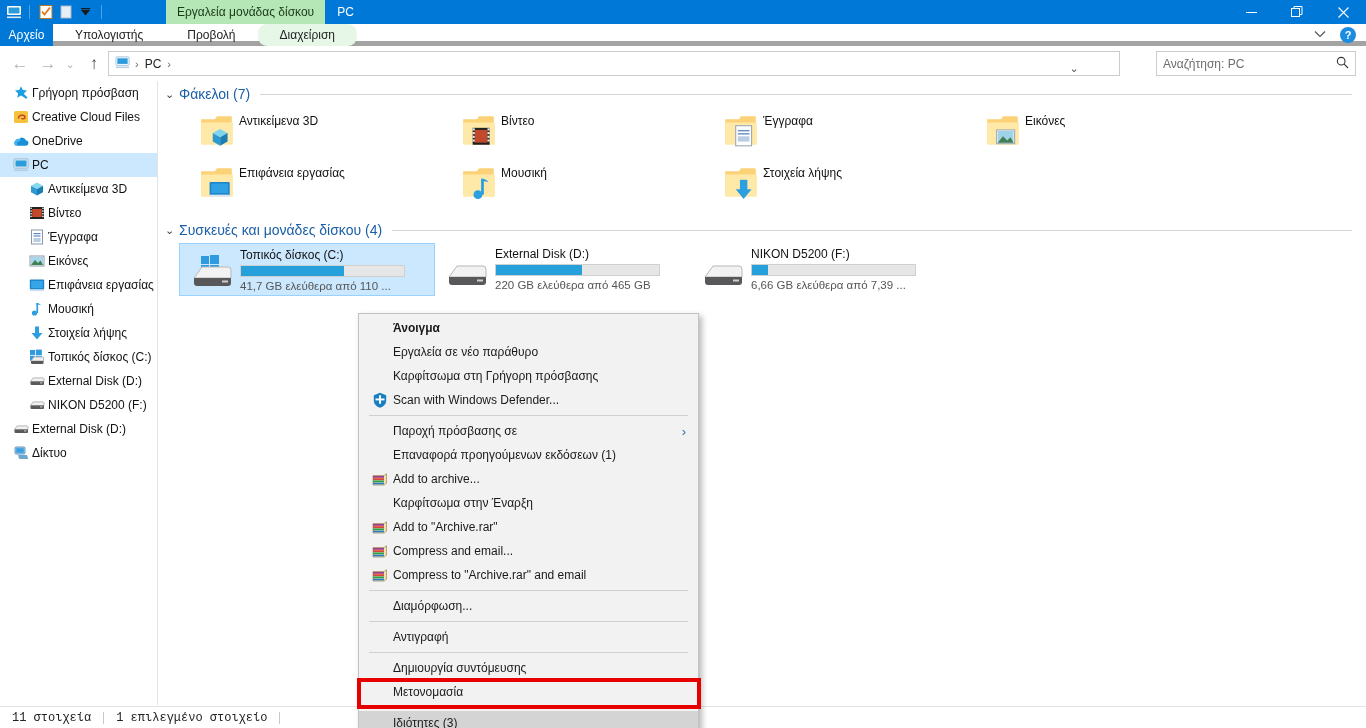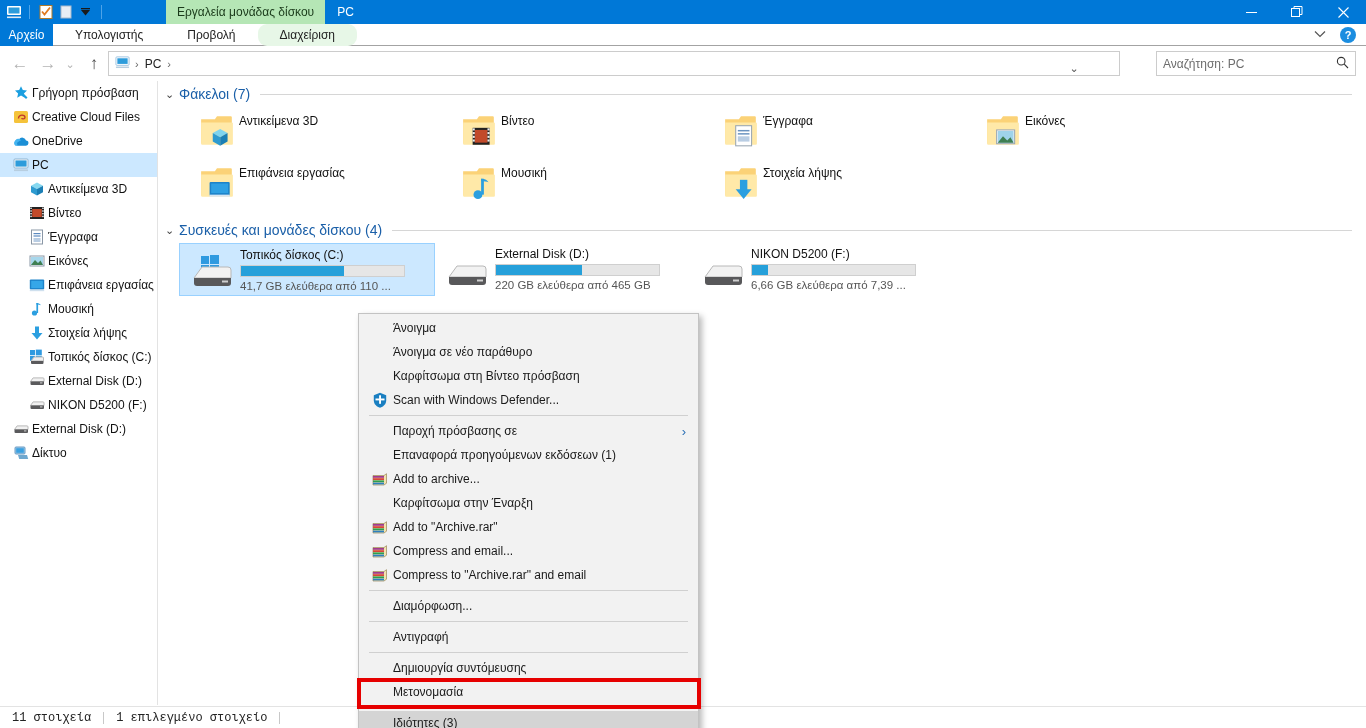--- a/index.html
+++ b/index.html
@@ -19,21 +19,21 @@
   .qat .qicon { width:17px; height:17px; display:flex; align-items:center; justify-content:center; }
   .tabstrip { position:absolute; left:166px; top:0; height:24px; display:flex; }
   .ctx-tab { height:24px; padding:0 11px; display:flex; align-items:center; justify-content:center;
              background:#b5e6b5; color:#1a3a1a; font-size:12px; }
   .title-tab { height:24px; padding:0 12px; display:flex; align-items:center; color:#fff; font-size:12px; }
   .wincontrols { position:absolute; right:0; top:0; height:24px; display:flex; }
   .wc { width:46px; height:24px; display:flex; align-items:center; justify-content:center; color:#fff; }
 
   
   .ribbonbar { position:absolute; left:0; top:24px; width:1366px; height:22px; background:#fff;
-               border-bottom:1px solid #a3a3a3; }
+               border-bottom:5px solid #a3a3a3; }
   .rb-file { position:absolute; left:0; top:0; width:53px; height:22px; background:#0078d7; color:#fff;
              display:flex; align-items:center; justify-content:center; font-size:12px; }
   .rb-tabs { position:absolute; left:53px; top:0; height:22px; display:flex; }
   .rb-tab { height:22px; padding:0 22px; display:flex; align-items:center; justify-content:center;
             color:#222; font-size:12px; }
   .rb-tab.ctxgroup { background:#e7f7e7;border-radius:9px; }
   .rb-right { position:absolute; right:4px; top:0; height:22px; display:flex; align-items:center; gap:8px; }
   .chev-down { color:#666; font-size:11px; padding:0 6px; }
   .help-btn { width:16px; height:16px; border-radius:50%; background:#1b8de0; color:#fff; font-size:11px;
               font-weight:bold; display:flex; align-items:center; justify-content:center; margin-right:6px; }
@@ -96,21 +96,21 @@
   .statusbar { position:absolute; left:0; top:706px; width:1366px; height:22px; background:#fff;
                border-top:1px solid #e3e3e3; display:flex; align-items:center;font-family:Liberation Mono, monospace; }
   .sb-cell { font-size:12px; color:#222; padding:0 12px; }
   .sb-div { width:1px; height:12px; background:#c8c8c8; }
 
   
   .ctxmenu { position:absolute; left:358px; top:313px; width:341px; background:#f2f2f2;
              border:1px solid #c3c3c3; box-shadow:3px 3px 6px rgba(0,0,0,.28); padding:2px 0; z-index:50; }
   .cm-item { height:24px; display:flex; align-items:center; font-size:12px; color:#1a1a1a;
              padding:0 8px; position:relative; }
-  .cm-item.bold { font-weight:normal; }
+  .cm-item.bold { font-weight:bold; }
   .cm-item.hl { background:#d4d4d4; }
   .cm-ico { width:26px; min-width:26px; display:flex; align-items:center; justify-content:center; }
   .cm-label { flex:1; white-space:nowrap; }
   .cm-arrow { color:#2a6fb5; font-size:13px; padding-right:4px; }
   .cm-sep { height:1px; background:#d0d0d0; margin:3px 10px 3px 10px; }
   .redbox { position:absolute; left:357px; top:678px; width:344px; height:31px;
             border:4px solid #e60000; z-index:60; pointer-events:none; }
 </style>
 </head>
 <body>
@@ -590,25 +590,25 @@
     <span class="sb-div"></span>
   </div>
 
   <div class="ctxmenu" id="ctxmenu">
       <div class="cm-item bold">
         <span class="cm-ico"></span>
         <span class="cm-label">Άνοιγμα</span>
       </div>
       <div class="cm-item">
         <span class="cm-ico"></span>
-        <span class="cm-label">Άνοιγμα σε νέο παράθυρο</span>
-      </div>
-      <div class="cm-item">
-        <span class="cm-ico"></span>
-        <span class="cm-label">Καρφίτσωμα στη Βίντεο πρόσβαση</span>
+        <span class="cm-label">Εργαλεία σε νέο παράθυρο</span>
+      </div>
+      <div class="cm-item">
+        <span class="cm-ico"></span>
+        <span class="cm-label">Καρφίτσωμα στη Γρήγορη πρόσβασης</span>
       </div>
       <div class="cm-item">
         <span class="cm-ico">
           <svg width="16" height="16" viewBox="0 0 16 16">
             <path d="M8 0.8l6.2 2.4v5c0 4.1-2.9 6.4-6.2 7.5C4.7 14.6 1.8 12.3 1.8 8.2v-5z" fill="#1a7fc1"></path>
             <g fill="#fff">
               <rect x="7.1" y="3.3" width="1.9" height="8.5"></rect>
               <rect x="3.5" y="6.5" width="9" height="1.9"></rect>
             </g>
           </svg>

